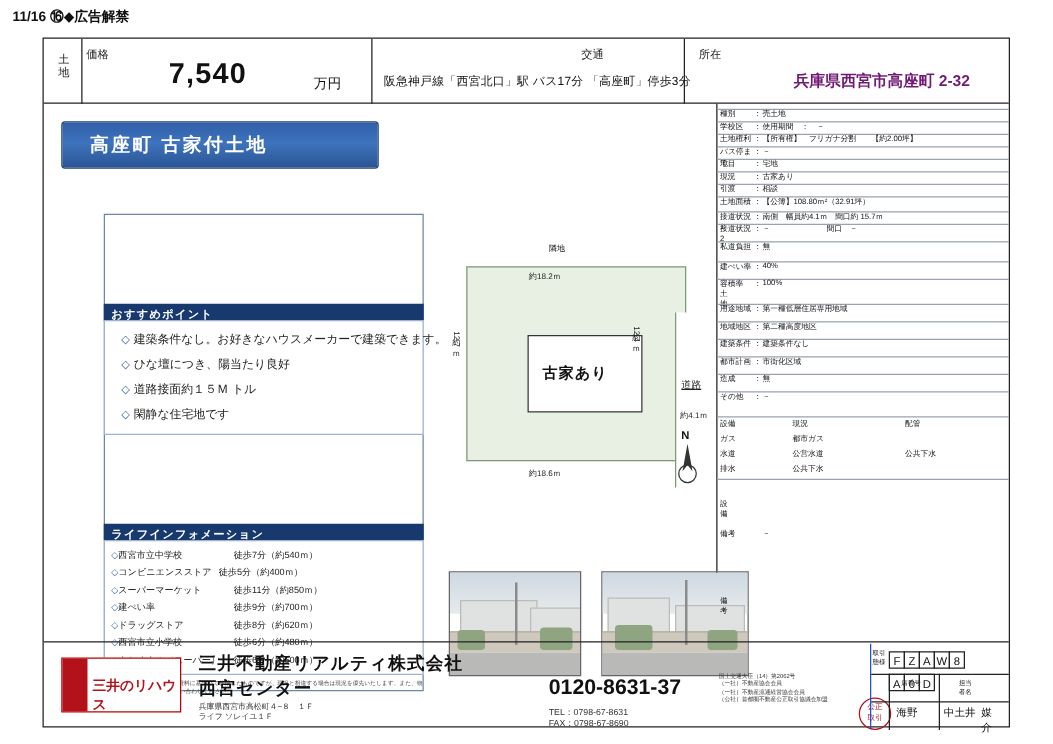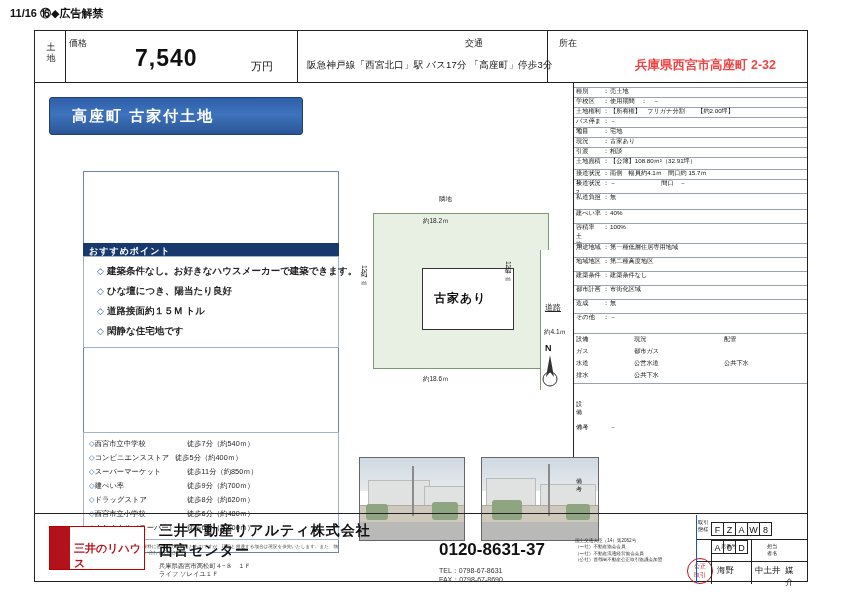--- a/index.html
+++ b/index.html
@@ -19,21 +19,21 @@
   
   .hdr{position:absolute;left:0;top:0;width:772px;height:52px;border-bottom:1px solid #222;box-sizing:border-box;}
   .hdr .divider{position:absolute;top:0;width:1px;height:52px;background:#222;}
   .tochi{position:absolute;left:8px;top:11px;width:16px;text-align:center;font-size:9px;line-height:11px;color:#222;}
   .kakaku-lbl{position:absolute;left:34px;top:6px;font-size:9px;color:#222;}
   .kakaku-val{position:absolute;left:100px;top:14px;font-size:23px;font-weight:bold;letter-spacing:1px;color:#111;}
   .kakaku-unit{position:absolute;left:216px;top:28px;font-size:11px;color:#111;}
   .kotsu-lbl{position:absolute;left:430px;top:6px;font-size:9px;color:#222;}
   .kotsu-val{position:absolute;left:272px;top:28px;font-size:9.5px;color:#111;letter-spacing:.2px;}
   .shozai-lbl{position:absolute;left:524px;top:6px;font-size:9px;color:#222;}
-  .shozai-val{position:absolute;left:600px;top:26px;font-size:12.5px;font-weight:bold;color:#ef4444;}
+  .shozai-val{position:absolute;left:600px;top:26px;font-size:12.5px;font-weight:bold;color:#701a75;}
 
   
   .body{position:absolute;left:0;top:52px;width:772px;height:430px;}
   .vline{position:absolute;left:538px;top:0;width:1px;height:430px;background:#222;}
 
   
   .left{position:absolute;left:0;top:0;width:538px;height:430px;}
 
   .titlebar{position:absolute;left:14px;top:14px;width:252px;height:36px;
      background:linear-gradient(to bottom,#2f5fa8 0%,#3e73bd 45%,#2a5594 100%);
@@ -42,21 +42,21 @@
 
   .sec{position:absolute;background:#17396e;color:#fff;font-size:9px;font-weight:bold;}
   .sec-osusume{left:48px;top:160px;width:256px;height:14px;}
   .sec-life{left:48px;top:336px;width:256px;height:13px;}
   .sec span{position:absolute;left:6px;top:2px;letter-spacing:1px;}
 
   .panel{position:absolute;border:1px solid #9fb3cf;box-sizing:border-box;}
   .panel-osusume{left:48px;top:173px;width:256px;height:92px;background:#fff;}
   .panel-life{left:48px;top:349px;width:256px;height:108px;background:#fff;}
 
-  .bullet{position:absolute;font-size:9.5px;color:#222;white-space:nowrap;font-weight:bold;}
+  .bullet{position:absolute;font-size:9.5px;color:#222;white-space:nowrap;}
   .bullet .mark{color:#2f5fa8;font-size:9px;margin-right:3px;}
 
   .lifeline{position:absolute;font-size:7.3px;color:#222;white-space:nowrap;}
   .lifeline .mark{color:#2f5fa8;}
   .lifecol2{position:absolute;font-size:7.3px;color:#222;}
 
   .leftbox{position:absolute;left:48px;top:88px;width:256px;height:382px;border:1px solid #6d86a8;box-sizing:border-box;}
 
   
   .plan{position:absolute;left:316px;top:110px;width:216px;height:196px;}
@@ -161,20 +161,23 @@
         <div class="bullet" style="left:62px;top:202px;">
           <span class="mark">◇</span><span>ひな壇につき、陽当たり良好</span>
         </div>
         <div class="bullet" style="left:62px;top:222px;">
           <span class="mark">◇</span><span>道路接面約１５Ｍ トル</span>
         </div>
         <div class="bullet" style="left:62px;top:242px;">
           <span class="mark">◇</span><span>閑静な住宅地です</span>
         </div>
 
+        <div class="sec sec-life">
+          <span>ライフインフォメーション</span>
+        </div>
         <div class="panel panel-life"></div>
 
         <div class="lifeline" style="left:54px;top:356px;"><span class="mark">◇</span><span>西宮市立中学校</span></div>
         <div class="lifecol2" style="left:152px;top:356px;">徒歩7分（約540ｍ）</div>
         <div class="lifeline" style="left:54px;top:370px;"><span class="mark">◇</span><span>コンビニエンスストア</span></div>
         <div class="lifecol2" style="left:140px;top:370px;">徒歩5分（約400ｍ）</div>
         <div class="lifeline" style="left:54px;top:384px;"><span class="mark">◇</span><span>スーパーマーケット</span></div>
         <div class="lifecol2" style="left:152px;top:384px;">徒歩11分（約850ｍ）</div>
         <div class="lifeline" style="left:54px;top:398px;"><span class="mark">◇</span><span>建ぺい率</span></div>
         <div class="lifecol2" style="left:152px;top:398px;">徒歩9分（約700ｍ）</div>

